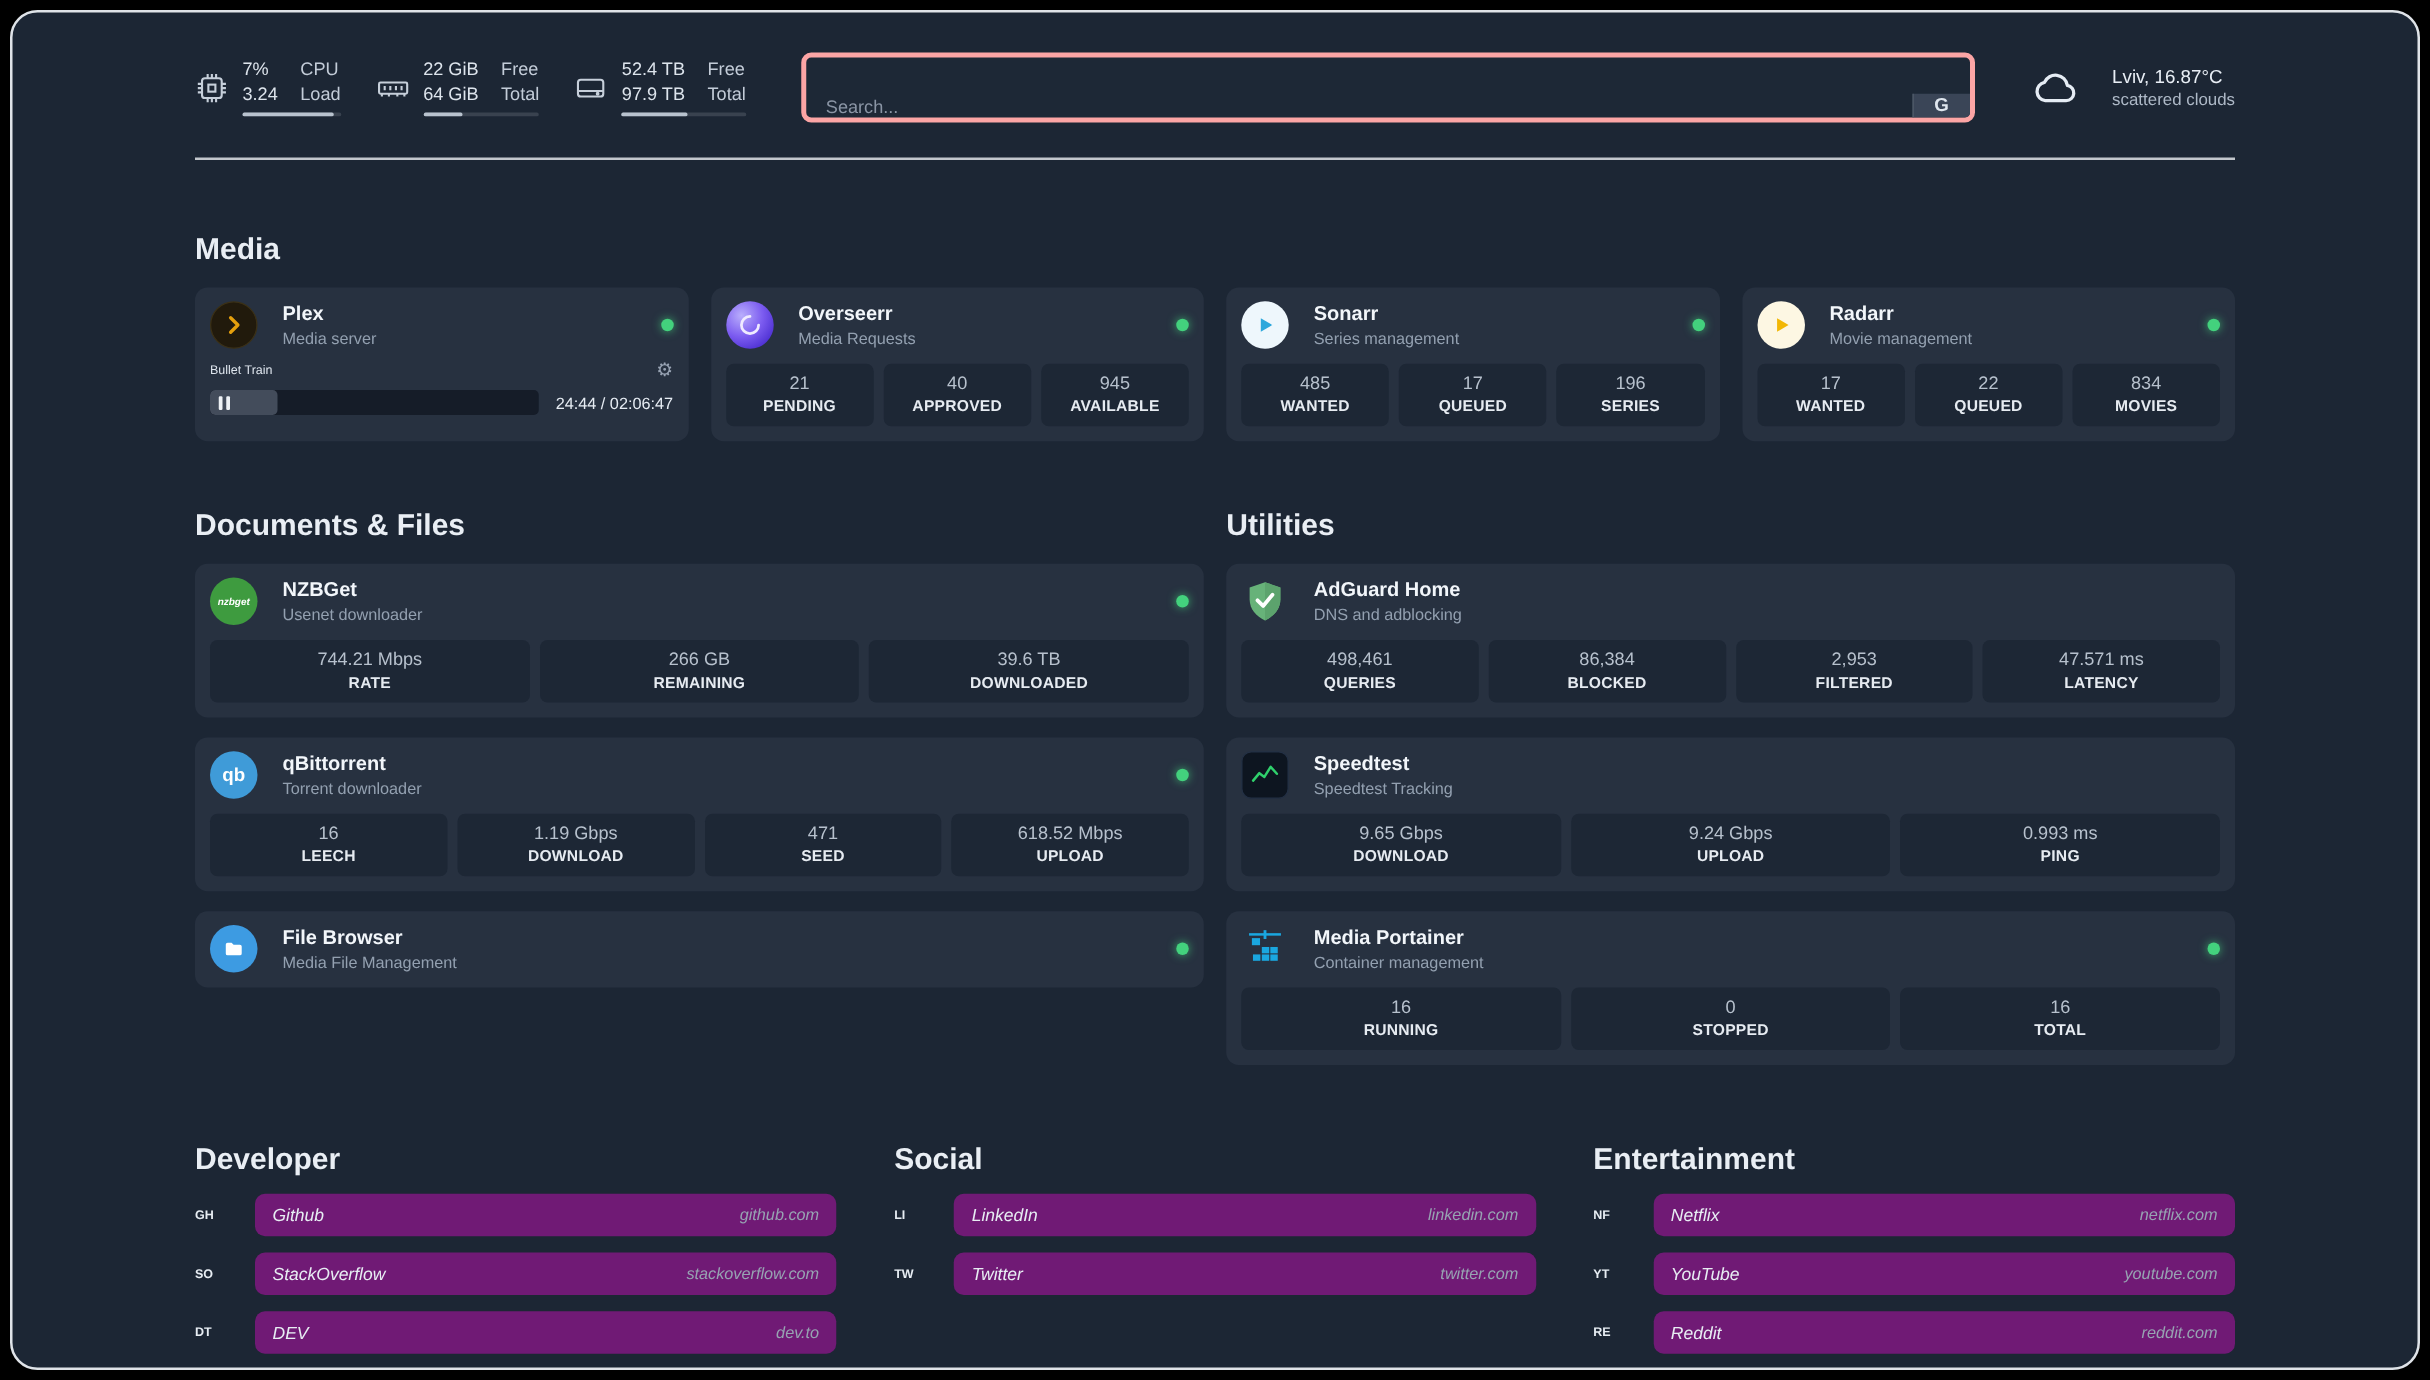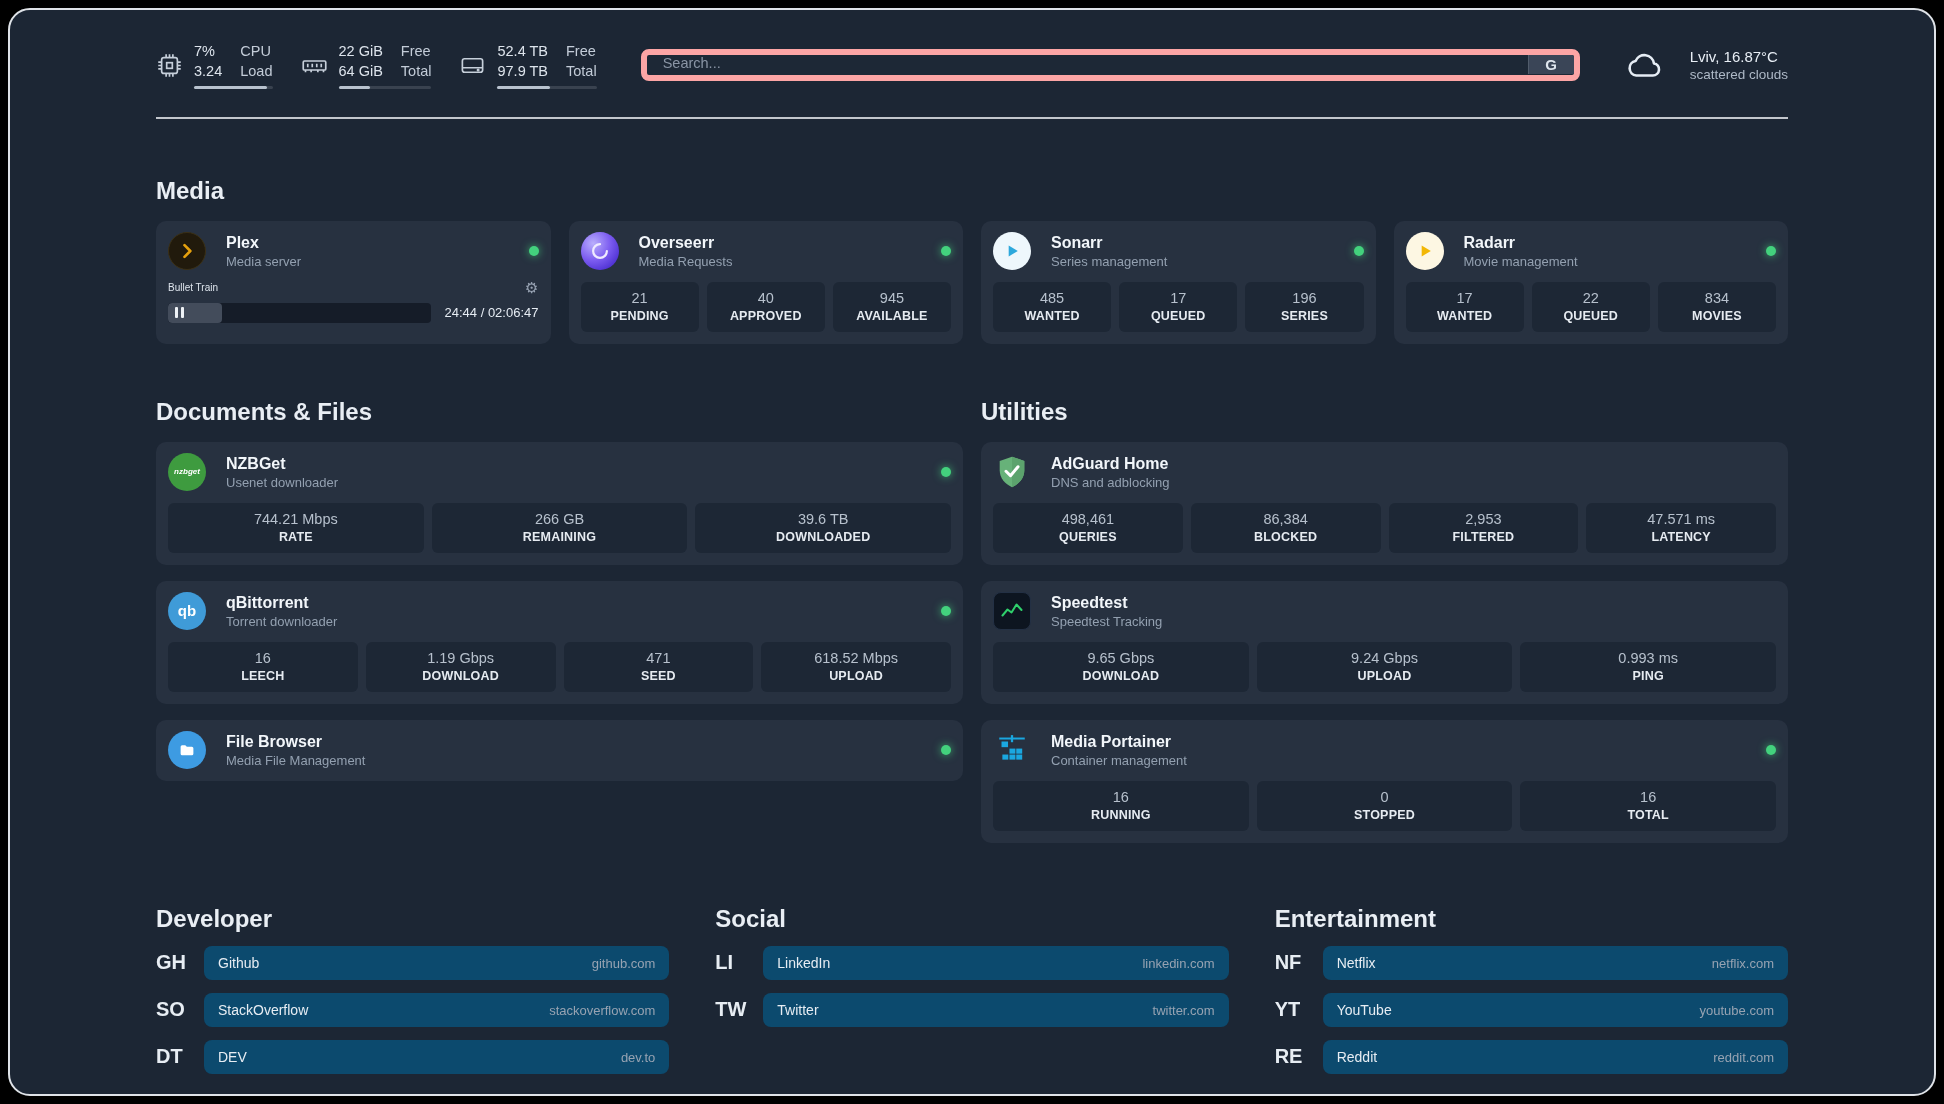--- a/index.html
+++ b/index.html
@@ -22,22 +22,22 @@
   .res svg { flex:none; }
   .res-grid {
     display:grid; grid-template-columns:auto auto; column-gap:18px; row-gap:1px;
     font-size:14.5px; line-height:1.3;
   }
   .rv { color:#dde4ec; } .rl { color:#c3ccd8; }
   .res-bar { height:3px; background:#39424f; border-radius:2px; margin-top:5px; }
   .res-bar i { display:block; height:3px; background:#b8c2ce; border-radius:2px; }
 
   .search {
-    flex:1; display:flex; align-items:flex-start; height:32px; margin:0 44px 0 16px;
-    background:rgba(31,41,55,.65); border:6px solid #fca5a5; border-radius:8px; overflow:hidden;
+    flex:1; display:flex; align-items:flex-end; height:56px; margin:0 44px 0 16px;
+    background:rgba(31,41,55,.65); border:4px solid #fca5a5; border-radius:8px; overflow:hidden;
   }
   .search input {
     flex:1; background:transparent; border:none; outline:none;
     color:#e5ebf2; font-size:14.5px; padding:0 16px; font-family:inherit;
   }
   .search input::placeholder { color:#8a95a5; }
   .search-btn {
     width:46px; border:none; border-left:1px solid #515c6b; background:#3a4557;
     color:#dfe6ee; font-size:15px; font-weight:bold; cursor:pointer; font-family:inherit;
   }
@@ -101,24 +101,24 @@
   .ic-nzbget    { background:#3e9b3f; }
   .ic-nzbget span { font-size:8px; font-weight:700; font-style:italic; color:#fff; }
   .ic-qb        { background:#3f9bd8; }
   .ic-qb span   { font-size:15px; font-weight:700; color:#fff; }
   .ic-fb        { background:#3d9be2; }
   .ic-speedtest { background:#0d1520; border:1px solid #233044; }
 
   
   .bookmarks { display:grid; grid-template-columns:1fr 1fr 1fr; gap:46px; margin-top:62px; padding-bottom:42px; }
   .bm-row  { display:flex; align-items:center; margin-top:13px; }
-  .bm-abbr { width:48px; font-size:20px; font-weight:600; color:#e7edf3; flex:none; }
+  .bm-abbr { width:48px; font-size:10px; font-weight:600; color:#e7edf3; flex:none; }
   .bm-pill {
-    flex:1; display:flex; justify-content:space-between; align-items:flex-end;
-    background:#0c4a6e; border-radius:8px; padding:9px 14px; cursor:pointer;
+    flex:1; display:flex; justify-content:space-between; align-items:flex-start;
+    background:#701a75; border-radius:8px; padding:9px 14px; cursor:pointer;font-style:italic;
   }
   .bm-name   { font-size:14px; color:#e7edf3; }
   .bm-domain { font-size:13px; color:#97a3b2; }
 </style>
 </head>
 <body>
 
 <div class="frame">
 <div class="content">
 

